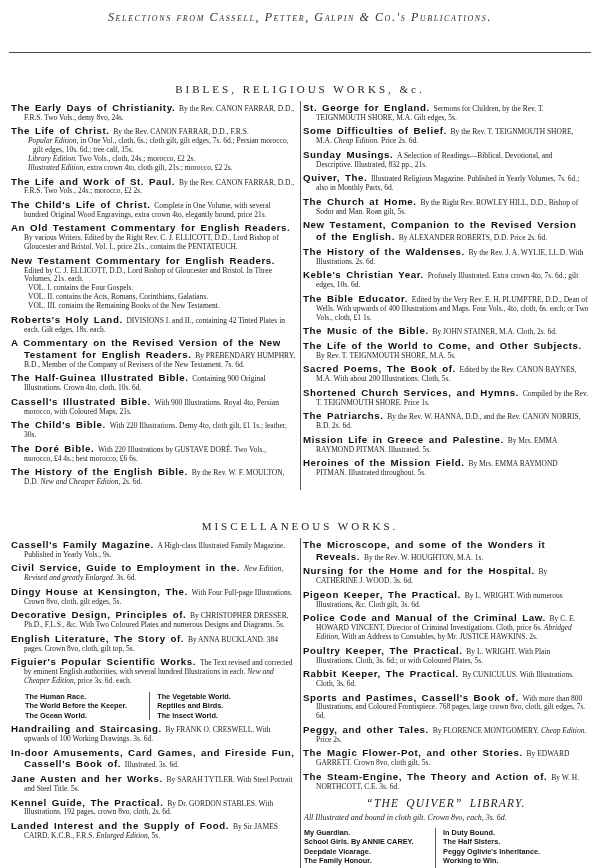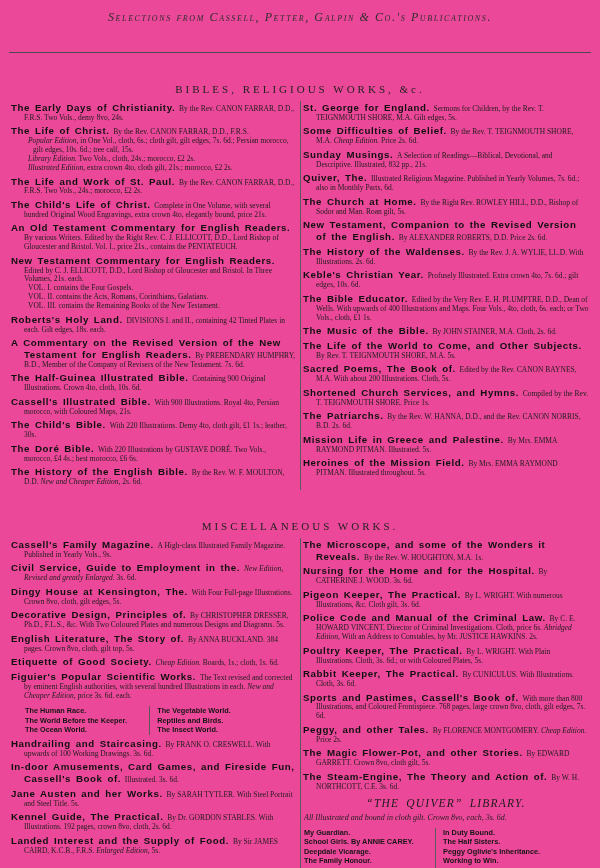--- a/index.html
+++ b/index.html
@@ -1,18 +1,18 @@
 <!DOCTYPE html>
 <html><head>
 <meta charset="utf-8">
 <style>
   * { margin:0; padding:0; box-sizing:border-box; }
   html,body { background:#e8e7e3; }
   .page {
-    width:600px; height:868px; background:#ec4899; color:#1e1e1e;
+    width:600px; height:868px; background:#ffffff; color:#1e1e1e;
     font-family:"Liberation Serif","DejaVu Serif",serif;
     padding:8px 9px 6px; display:flex; flex-direction:column; overflow:hidden;gap:22px;
   }
   .header {
     text-align:center; font-style:italic; font-variant:small-caps;
     font-size:12px; letter-spacing:1.6px; color:#2e2e2e; padding:2px 0 5px;
   }
   .rule { border:none; border-top:1px solid #4a4a4a; height:0; }
   .section-title {
     text-align:center; font-size:11px; letter-spacing:3px;
@@ -95,21 +95,20 @@
 
   <div class="section">
     <div class="section-title">MISCELLANEOUS WORKS.</div>
     <div class="columns">
       <div class="col" id="s1L">
           <div class="entry"><span class="t">Cassell's Family Magazine.</span> <span class="d">A High-class Illustrated Family Magazine.  Published in Yearly Vols., 9s.</span></div>
           <div class="entry"><span class="t">Civil Service, Guide to Employment in the.</span> <span class="d"><em>New Edition, Revised and greatly Enlarged.</em>  3s. 6d.</span></div>
           <div class="entry"><span class="t">Dingy House at Kensington, The.</span> <span class="d">With Four Full-page Illustrations.  Crown 8vo, cloth, gilt edges, 5s.</span></div>
           <div class="entry"><span class="t">Decorative Design, Principles of.</span> <span class="d">By CHRISTOPHER DRESSER, Ph.D., F.L.S., &amp;c.  With Two Coloured Plates and numerous Designs and Diagrams.  5s.</span></div>
           <div class="entry"><span class="t">English Literature, The Story of.</span> <span class="d">By ANNA BUCKLAND.  384 pages.  Crown 8vo, cloth, gilt top, 5s.</span></div>
-          <div class="entry"><span class="t">Etiquette of Good Society.</span> <span class="d"><em>Cheap Edition.</em>  Boards, 1s.; cloth, 1s. 6d.</span></div>
           <div class="entry"><span class="t">Figuier's Popular Scientific Works.</span> <span class="d">The Text revised and corrected by eminent English authorities, with several hundred Illustrations in each.  <em>New and Cheaper Edition,</em> price 3s. 6d. each.</span><div class="pair-list">
               <div class="pair-col">
                 <div class="pair-item">The Human Race.</div>
                 <div class="pair-item">The World Before the Keeper.</div>
                 <div class="pair-item">The Ocean World.</div>
               </div>
               <div class="pair-col pright">
                 <div class="pair-item">The Vegetable World.</div>
                 <div class="pair-item">Reptiles and Birds.</div>
                 <div class="pair-item">The Insect World.</div>

